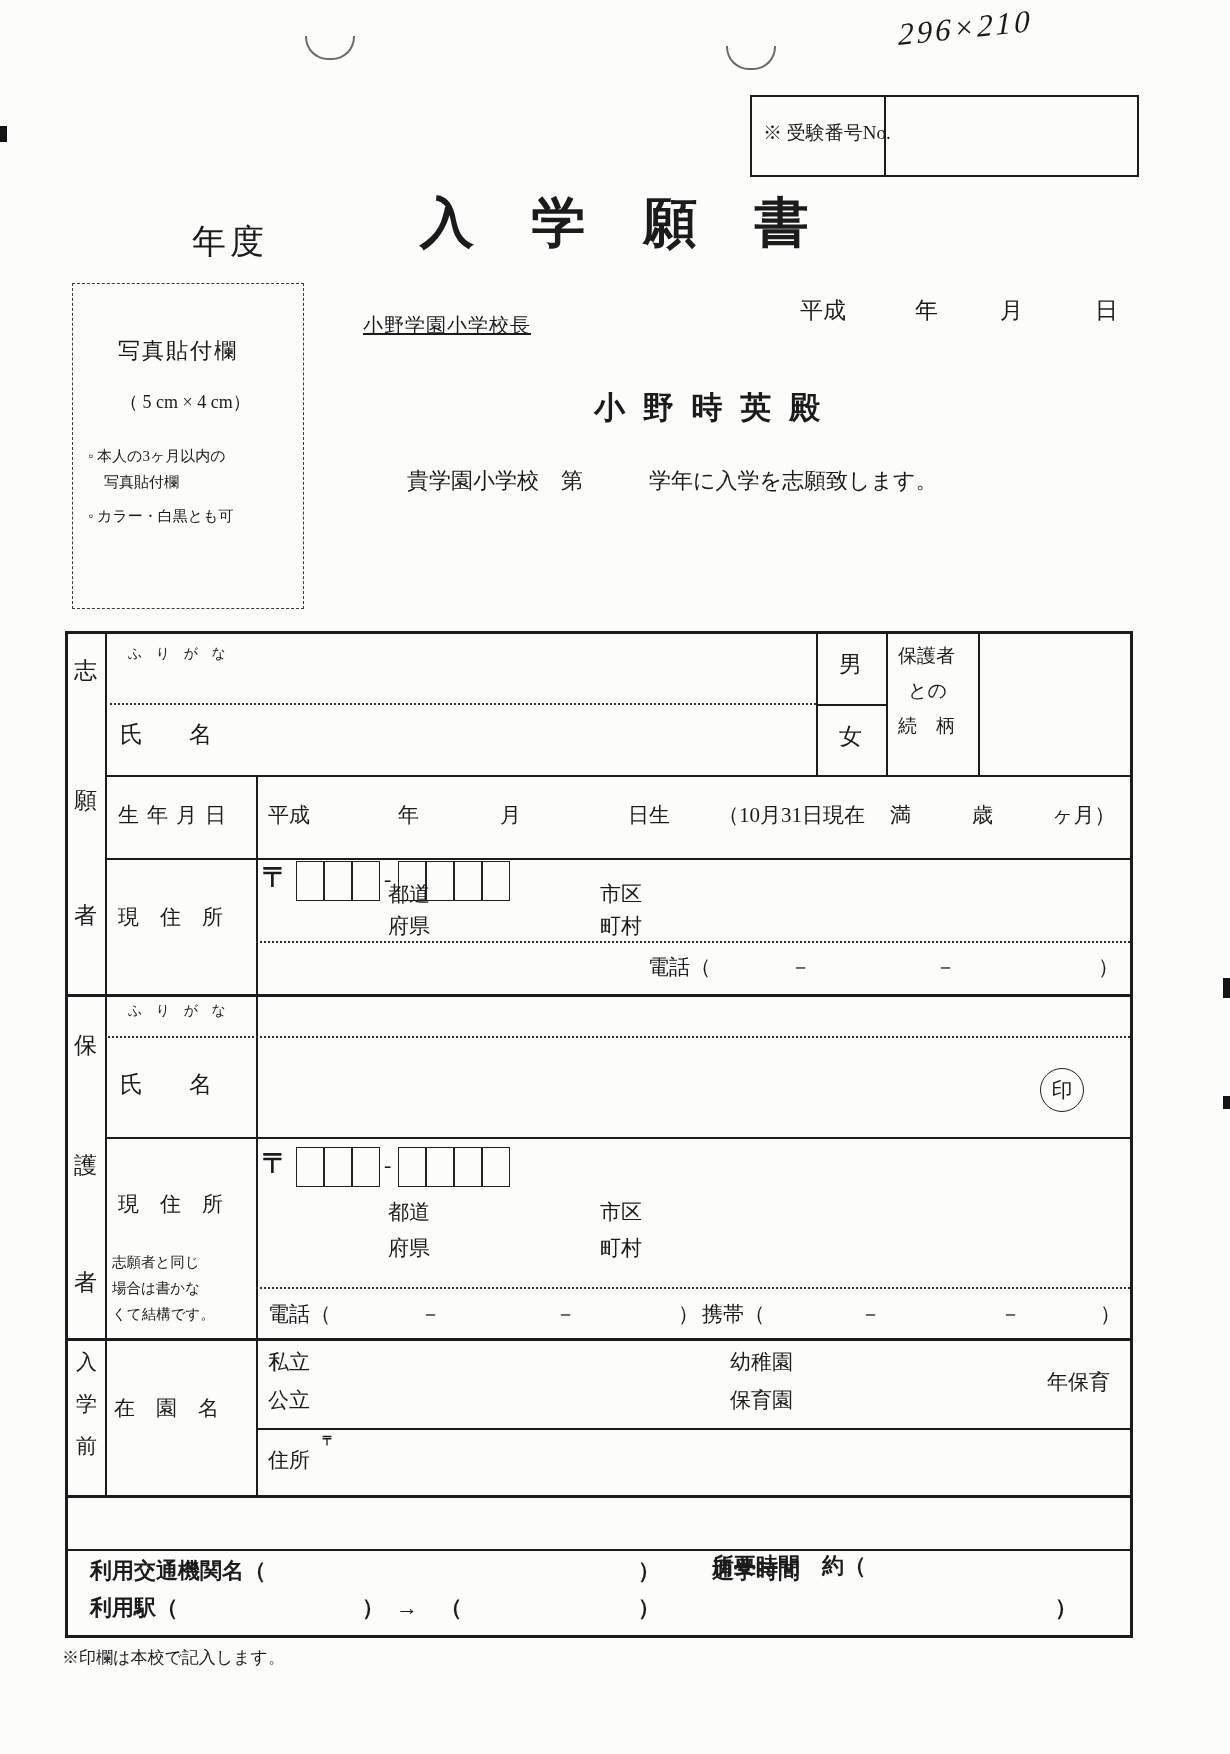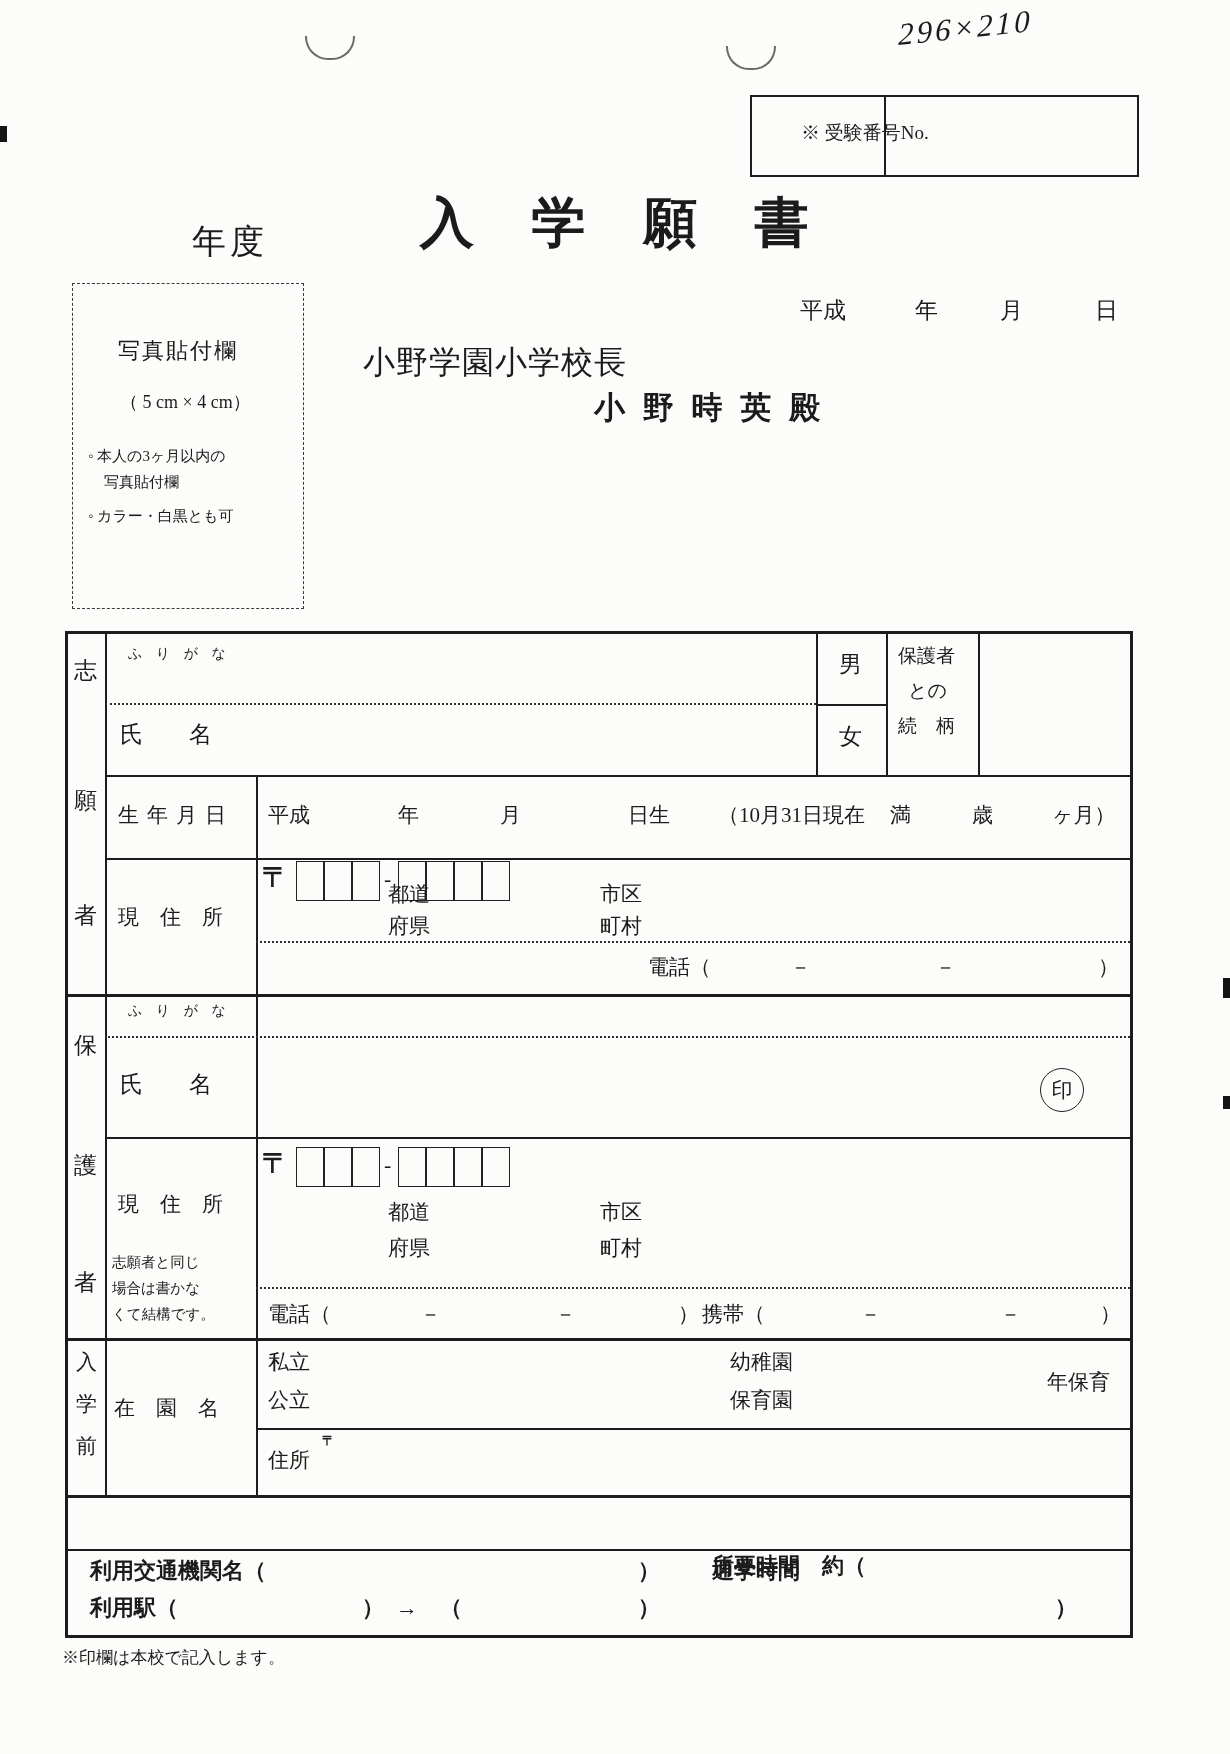--- a/index.html
+++ b/index.html
@@ -28,32 +28,33 @@
   <div class="notch" style="left:305px;top:36px;"></div>
   <div class="notch" style="left:726px;top:46px;"></div>
   <div class="speck" style="left:0;top:126px;width:7px;height:16px;"></div>
   <div class="speck" style="left:1223px;top:978px;width:7px;height:20px;"></div>
   <div class="speck" style="left:1223px;top:1096px;width:7px;height:13px;"></div>
   <div class="hand">296×210</div>
 
   <div class="exambox">
     <div class="div"></div>
   </div>
-  <span class="t" style="left:801px;top:122px;font-size:19px;">※ 受験番号No.</span>
+  <span class="t" style="left:763px;top:122px;font-size:19px;">※ 受験番号No.</span>
 
   <span class="t" style="left:192px;top:222px;font-size:34px;letter-spacing:4px;">年度</span>
   <span class="t" style="left:420px;top:192px;font-size:54px;font-weight:bold;letter-spacing:22px;text-align:center;">入 学 願 書</span>
 
   <span class="t" style="left:800px;top:298px;font-size:23px;">平成</span>
   <span class="t" style="left:915px;top:298px;font-size:23px;">年</span>
   <span class="t" style="left:1000px;top:298px;font-size:23px;">月</span>
   <span class="t" style="left:1095px;top:298px;font-size:23px;">日</span>
 
-  <span class="t" style="left:363px;top:344px;font-size:32px;letter-spacing:1px;">小野学園小学校長</span>
+  <span class="t" style="left:363px;top:314px;font-size:20px;letter-spacing:1px;text-decoration:underline;">小野学園小学校長</span>
   <span class="t" style="left:594px;top:390px;font-size:31px;font-weight:bold;letter-spacing:5px;">小 野 時 英 殿</span>
+  <span class="t" style="left:407px;top:468px;font-size:22px;">貴学園小学校　第　　　学年に入学を志願致します。</span>
 
   <div class="photo"></div>
   <span class="t" style="left:118px;top:338px;font-size:22px;letter-spacing:2px;">写真貼付欄</span>
   <span class="t" style="left:120px;top:392px;font-size:18px;">（ 5 cm × 4 cm）</span>
   <span class="t" style="left:88px;top:448px;font-size:15px;">◦ 本人の3ヶ月以内の</span>
   <span class="t" style="left:104px;top:474px;font-size:15px;">写真貼付欄</span>
   <span class="t" style="left:88px;top:508px;font-size:15px;">◦ カラー・白黒とも可</span>
 
   <div class="lh thick" style="left:65px;top:631px;width:1068px;"></div>
   <div class="lh thick" style="left:65px;top:994px;width:1068px;"></div>

